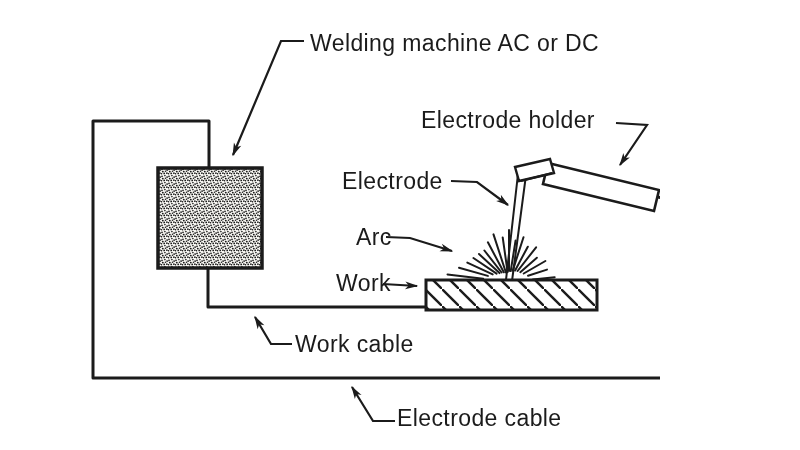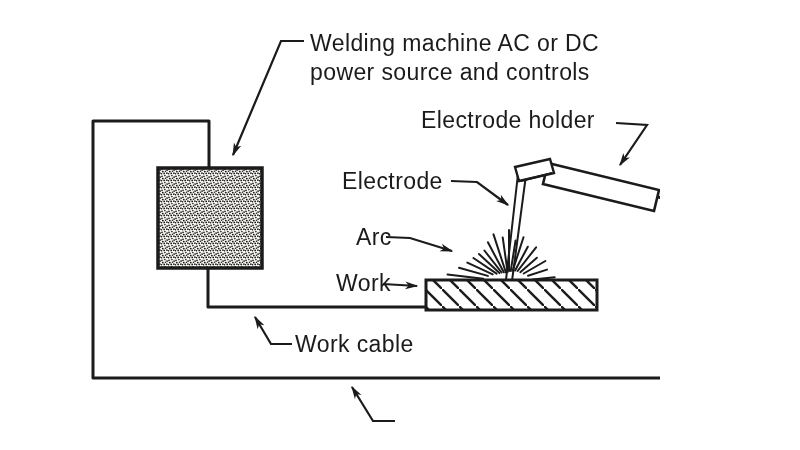--- a/index.html
+++ b/index.html
@@ -109,27 +109,27 @@
       <path class="leader" marker-end="url(#arrow)" d="M451,181 L477,182 L508,205"></path>
       <path class="leader" marker-end="url(#arrow)" d="M386,237 L410,238 L452,251"></path>
       <path class="leader" marker-end="url(#arrow)" d="M383,284 L417,286"></path>
       <path class="leader" marker-end="url(#arrow)" d="M292,344 L271,344 L255,317"></path>
       <path class="leader" marker-end="url(#arrow)" d="M395,421 L373,421 L352,387"></path>
     </g>
   </svg>
 
   <div class="lbl two-line" style="left:310px;top:29px;">
     <div>Welding machine AC or DC</div>
-    <div>power source and controls</div>
   </div>
 
   <div class="lbl" style="left:342px;top:169px;">Electrode</div>
 
   <div class="lbl" style="left:421px;top:108px;">Electrode holder</div>
 
   <div class="lbl" style="left:356px;top:225px;">Arc</div>
 
   <div class="lbl" style="left:336px;top:271px;">Work</div>
 
   <div class="lbl" style="left:295px;top:332px;">Work cable</div>
 
+  <div class="lbl" style="left:397px;top:406px;">Electrode cable</div>
 
 </div>
 
 </body></html>

